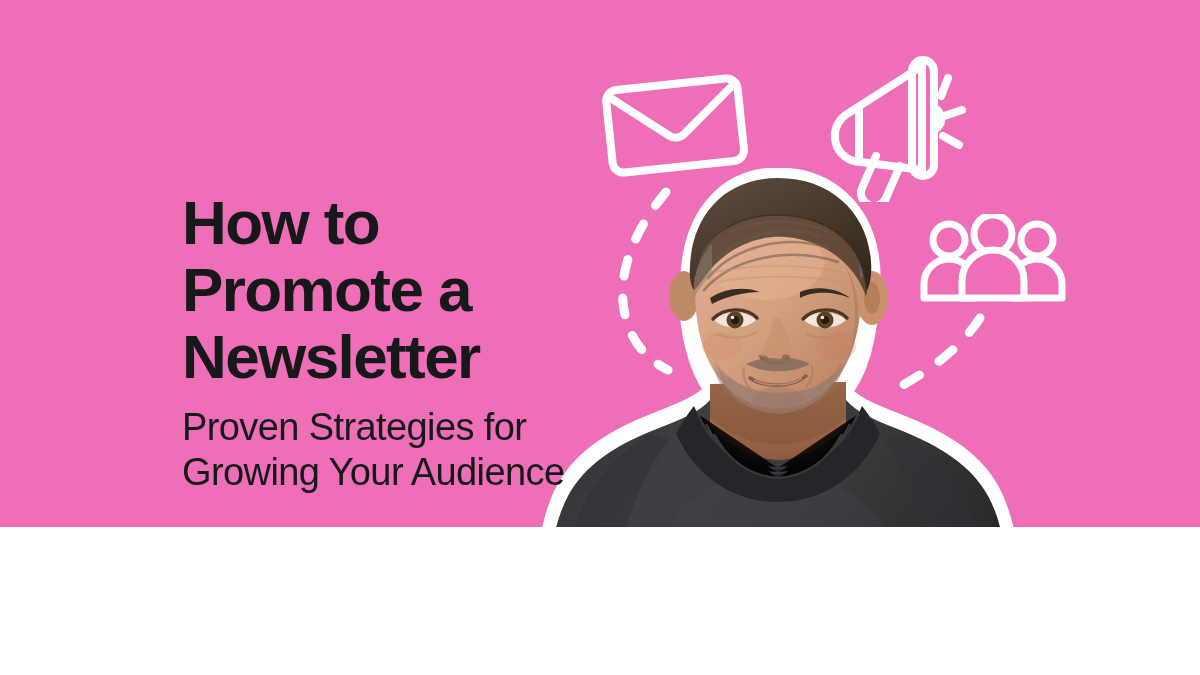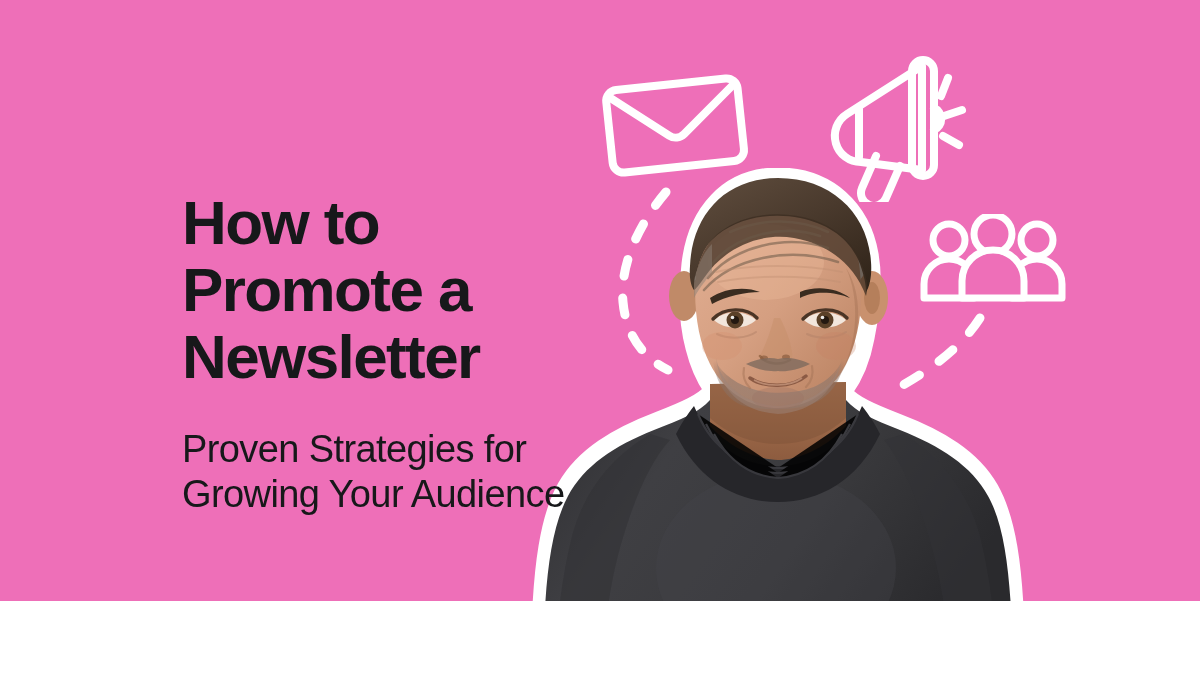--- a/index.html
+++ b/index.html
@@ -3,36 +3,36 @@
 <meta charset="utf-8">
 <title>Newsletter Promo Banner</title>
 <style>
   html,body{margin:0;padding:0;}
   body{
     width:1200px;height:675px;overflow:hidden;
     font-family:"Liberation Sans","DejaVu Sans",sans-serif;
     background:#ffffff;
   }
   #banner{
-    position:relative;width:1200px;height:601px;overflow:hidden;
+    position:relative;width:1200px;height:527px;overflow:hidden;
     background:#ee6fb8;
   }
 
   
   #text-block{
     position:absolute;left:182px;top:190px;width:420px;
     z-index:6;
   }
   #headline{
     font-size:62px;line-height:1.08;font-weight:700;
     letter-spacing:-1.6px;color:#17181a;margin:0;
     white-space:pre-line;
   }
   #subheadline{
-    margin:36px 0 0 0;
+    margin:14px 0 0 0;
     font-size:38px;line-height:1.18;font-weight:400;
     letter-spacing:-0.6px;color:#17181a;
     white-space:pre-line;
   }
 
   
   .decor{position:absolute;z-index:4;}
   #envelope-icon{left:600px;top:72px;}
   #megaphone-icon{left:826px;top:52px;}
   #people-icon{left:918px;top:214px;}

